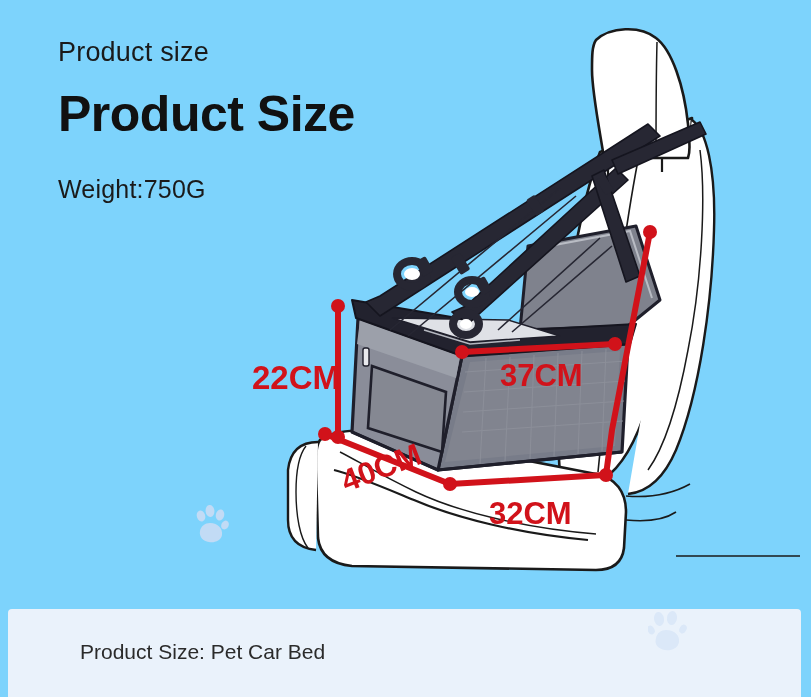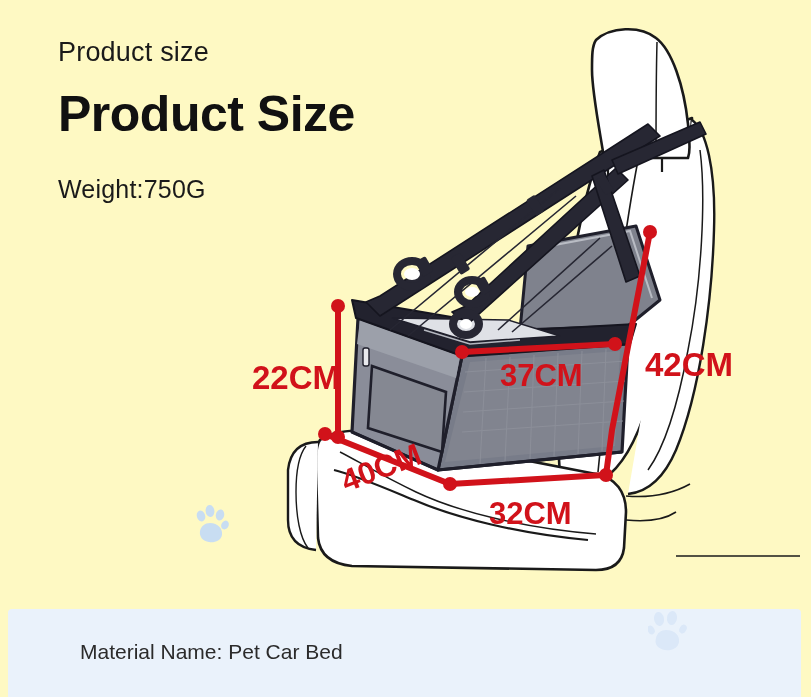--- a/index.html
+++ b/index.html
@@ -7,21 +7,21 @@
     padding: 0;
     background: #ffffff;
   }
   body {
     font-family: "Liberation Sans", sans-serif;
   }
   #page {
     position: relative;
     width: 811px;
     height: 697px;
-    background: #fef9c3;
+    background: #7dd3fc;
     overflow: hidden;
   }
 
   
   #heading-block {
     position: absolute;
     left: 58px;
     top: 38px;
     width: 420px;
   }
@@ -251,34 +251,33 @@
       <circle cx="615" cy="344" r="7"></circle>
       <circle cx="650" cy="232" r="7"></circle>
       <circle cx="606" cy="475" r="7"></circle>
       <circle cx="325" cy="434" r="7"></circle>
       <circle cx="450" cy="484" r="7"></circle>
     </g>
   </svg>
 
   <div class="dim-label" id="dim-22cm">22CM</div>
   <div class="dim-label" id="dim-37cm">37CM</div>
-  <div class="dim-label" id="dim-42cm">42CM</div>
   <div class="dim-label" id="dim-40cm">40CM</div>
   <div class="dim-label" id="dim-32cm">32CM</div>
 
   <svg id="paw-watermark-body" viewBox="0 0 36 42">
     <ellipse cx="8" cy="13" rx="4.2" ry="5.6" fill="#c6dcf5" transform="rotate(-18 8 13)"></ellipse>
     <ellipse cx="17" cy="8" rx="4.4" ry="6.0" fill="#c6dcf5" transform="rotate(-6 17 8)"></ellipse>
     <ellipse cx="27" cy="12" rx="4.2" ry="5.6" fill="#c6dcf5" transform="rotate(14 27 12)"></ellipse>
     <ellipse cx="32" cy="22" rx="3.6" ry="4.6" fill="#c6dcf5" transform="rotate(28 32 22)"></ellipse>
     <path d="M17 20 C 25 20, 30 26, 29 32 C 28 38, 21 40, 16 39 C 10 38, 6 34, 7 28 C 8 23, 12 20, 17 20 Z" fill="#c6dcf5"></path>
   </svg>
 
   <div id="footer-band">
-    <div class="footer-text" id="footer-product-name">Material Name: Pet Car Bed</div>
+    <div class="footer-text" id="footer-product-name">Product Size: Pet Car Bed</div>
   </div>
   <svg id="paw-watermark-footer" viewBox="0 0 40 46">
     <ellipse cx="11" cy="13" rx="5.0" ry="7.0" fill="#cfe0f6" transform="rotate(-10 11 13)"></ellipse>
     <ellipse cx="24" cy="12" rx="5.0" ry="7.0" fill="#cfe0f6" transform="rotate(8 24 12)"></ellipse>
     <ellipse cx="3" cy="24" rx="3.4" ry="4.6" fill="#cfe0f6" transform="rotate(-30 3 24)"></ellipse>
     <ellipse cx="35" cy="23" rx="3.4" ry="4.6" fill="#cfe0f6" transform="rotate(30 35 23)"></ellipse>
     <path d="M18 24 C 27 24, 32 30, 31 36 C 30 43, 22 45, 17 44 C 10 43, 6 38, 8 32 C 9 27, 13 24, 18 24 Z" fill="#cfe0f6"></path>
   </svg>
 
 </div>

